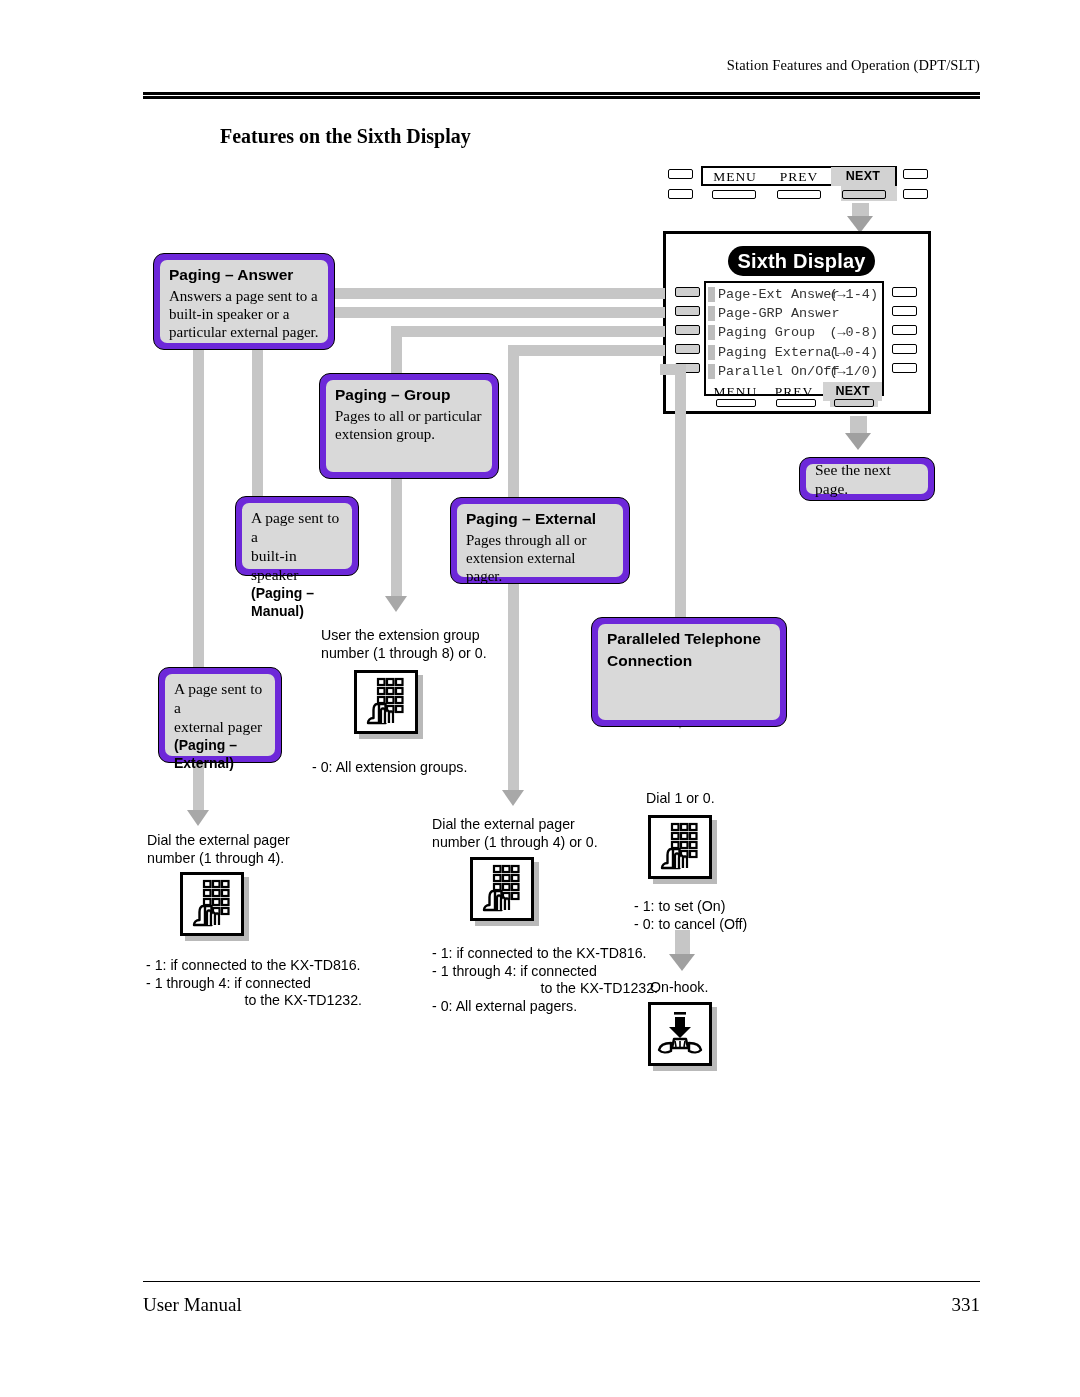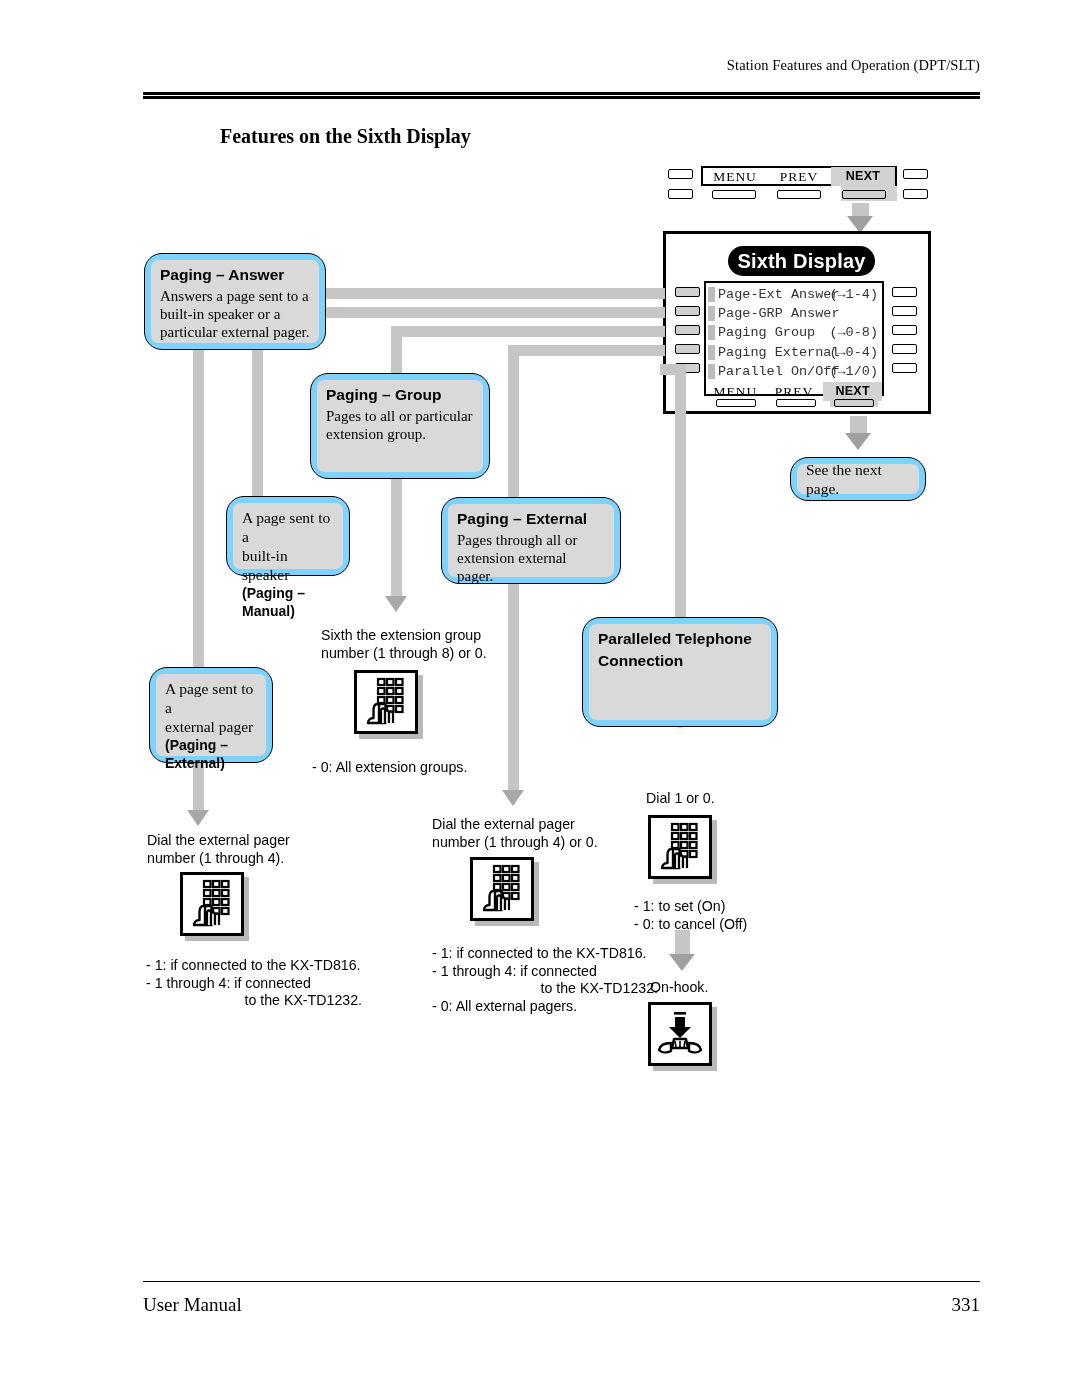--- a/index.html
+++ b/index.html
@@ -17,22 +17,22 @@
 
   .page-title{position:absolute;left:220px;top:125px;
               font-family:"Liberation Serif", serif;font-weight:bold;font-size:20px;}
 
   .ftr-rule{position:absolute;left:143px;top:1281px;width:837px;height:1px;background:#000;}
   .ftr-left{position:absolute;left:143px;top:1294px;font-family:"Liberation Serif", serif;font-size:19px;}
   .ftr-right{position:absolute;left:880px;top:1294px;width:100px;text-align:right;
              font-family:"Liberation Serif", serif;font-size:19px;}
 
   
-  .fbox{position:absolute;border:1.6px solid #000;border-radius:18px;background:#7dd3fc;
-        box-sizing:border-box;}
+  .fbox{position:absolute;border:1.6px solid #000;border-radius:11px;background:#6d28d9;
+        box-sizing:border-box;margin-left:9px;}
   .fbox .inner{position:absolute;left:6px;top:6px;right:6px;bottom:6px;
                background:#d9d9d9;border-radius:7px;padding:5px 9px;box-sizing:border-box;}
   .fb-title{font-family:"Liberation Sans", sans-serif;font-weight:bold;font-size:15.5px;
             line-height:19px;margin-bottom:3px;}
   .fb-body{font-family:"Liberation Serif", serif;font-size:15px;line-height:18px;}
   .fb-serif{font-family:"Liberation Serif", serif;font-size:15.5px;line-height:19px;}
   .fb-bold{font-family:"Liberation Sans", sans-serif;font-weight:bold;font-size:14px;line-height:18px;}
 
   
   .vline{position:absolute;background:#c6c6c6;width:11px;}
@@ -235,21 +235,21 @@
   <div class="fbox" style="left:149px;top:667px;width:124px;height:96px;">
     <div class="inner">
       <div class="fb-serif">A page sent to a</div>
       <div class="fb-serif">external pager</div>
       <div class="fb-bold">(Paging –</div>
       <div class="fb-bold">External)</div>
     </div>
   </div>
 
   <div class="cap" style="left:321px;top:627px;width:210px;">
-    <div>Sixth the extension group</div>
+    <div>User the extension group</div>
     <div>number (1 through 8) or 0.</div>
   </div>
   <div style="position:absolute;left:354px;top:670px;">
     <div class="icon-shadow" style="left:5px;top:5px;width:64px;height:64px;"></div>
     <div class="icon-box" style="left:0;top:0;width:64px;height:64px;">
       <svg width="58" height="58" viewBox="0 0 58 58" style="position:absolute;left:0;top:0;">
         <g fill="none" stroke="#000" stroke-width="2.2">
           <rect x="21" y="6" width="6.5" height="6"></rect>
             <rect x="30" y="6" width="6.5" height="6"></rect>
             <rect x="39" y="6" width="6.5" height="6"></rect>

